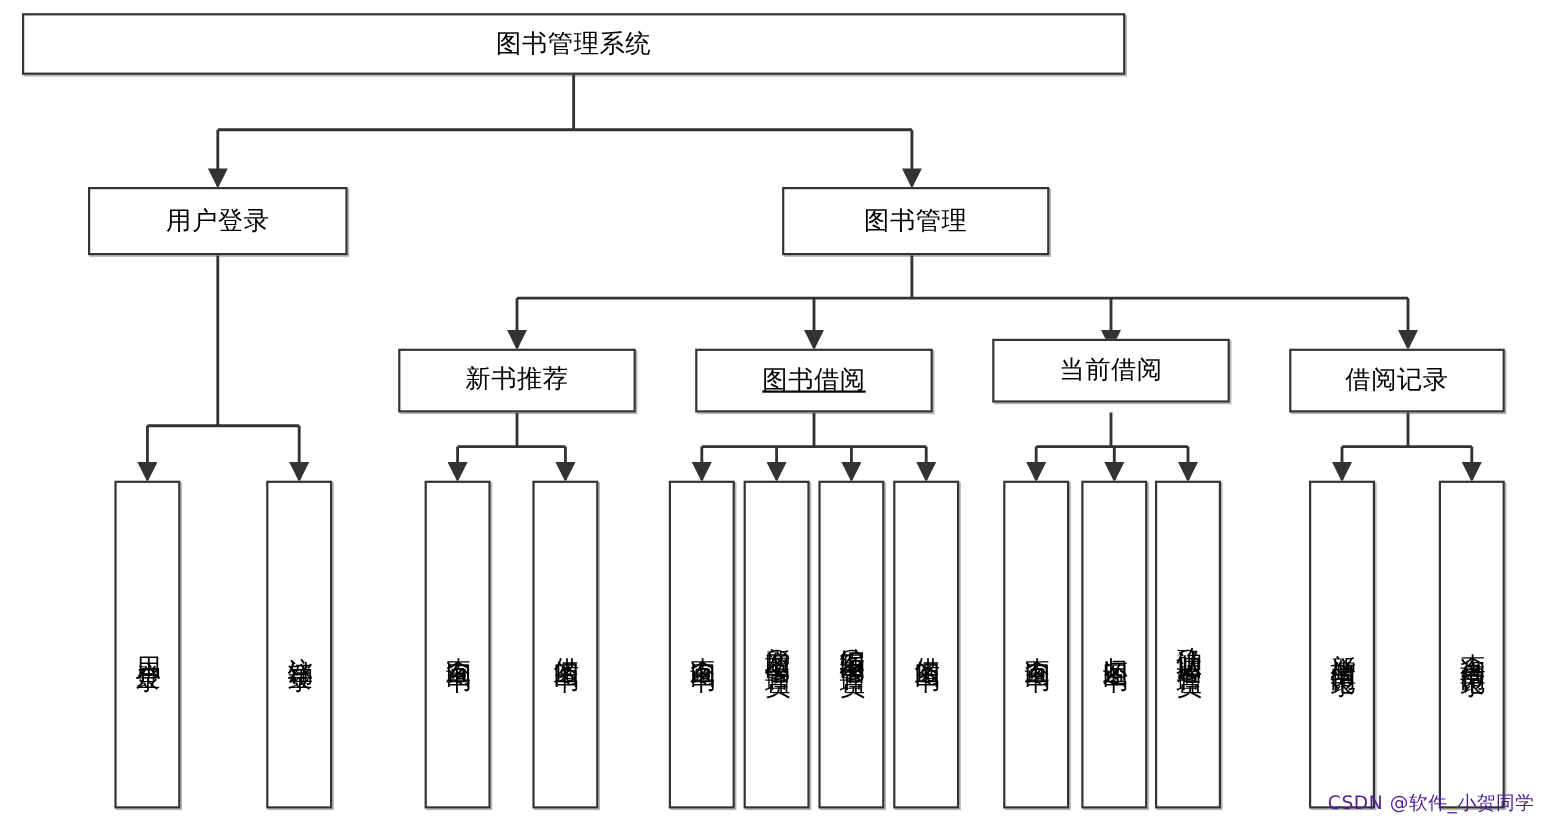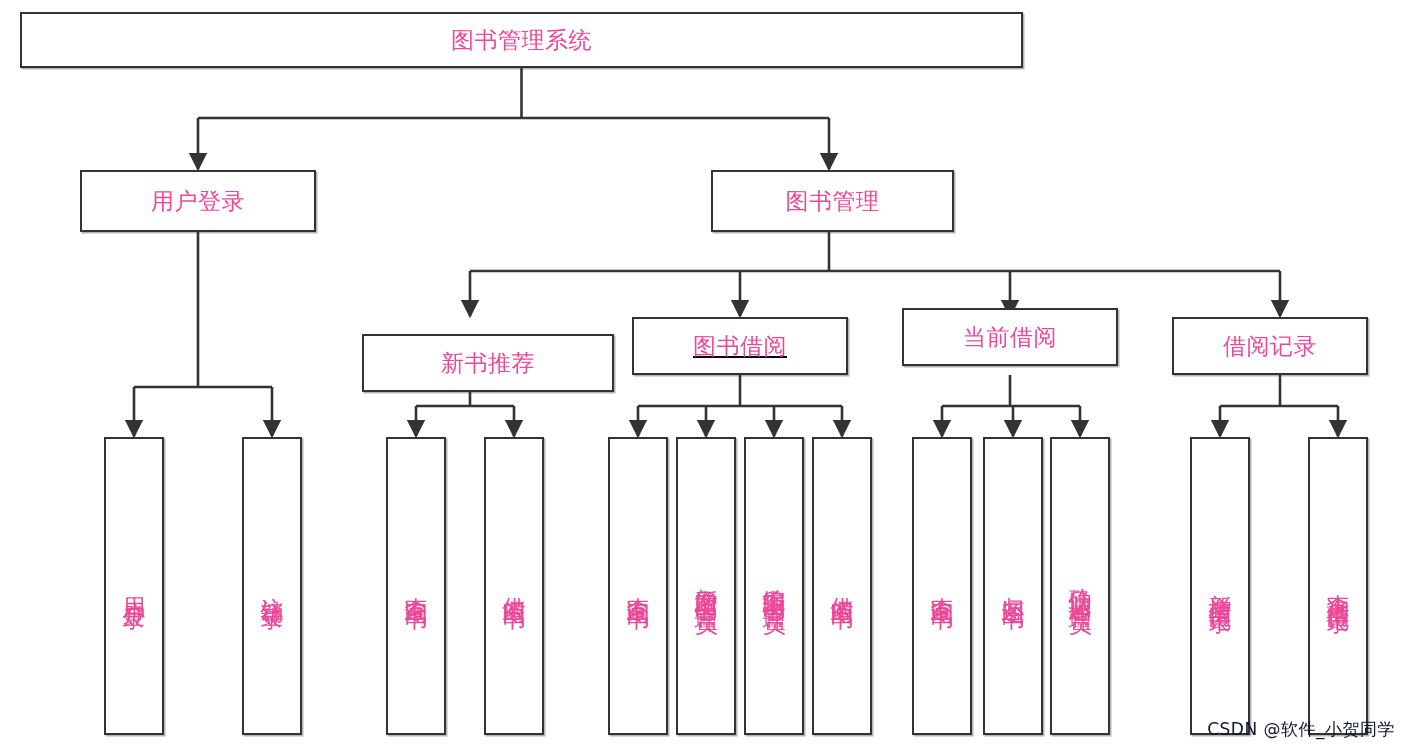--- a/index.html
+++ b/index.html
@@ -30,21 +30,21 @@
     position: absolute;
     box-sizing: border-box;
     border: 2px solid #333333;
     background: #ffffff;
     display: flex;
     align-items: center;
     justify-content: center;
     box-shadow: 1.5px 1.5px 0 rgba(60,60,60,0.38);
   }
   .node-label {
-    color: #ec4899;
+    color: #000000;
     line-height: 1.08;
     white-space: nowrap;
     text-align: center;
   }
   .node.horiz .node-label {
     font-size: 23px;
     letter-spacing: 0.5px;
   }
   .node.root .node-label {
     font-size: 23px;
@@ -59,21 +59,21 @@
     font-size: 23px;
     letter-spacing: 3.5px;
     line-height: 1;
     max-height: 280px;
   }
   #watermark {
     position: absolute;
     right: 10px;
     bottom: 6px;
     font-size: 17px;
-    color: #0f172a;
+    color: #4c1d95;
     letter-spacing: 0.5px;
     white-space: nowrap;
     user-select: none;
     text-align: center;
   }
 </style>
 </head>
 <body>
 
 <div id="canvas">
@@ -123,21 +123,21 @@
   <div id="nodes-layer">
       <div class="node horiz root" style="left: 20px; top: 12px; width: 1003px; height: 56px;">
         <span class="node-label">图书管理系统</span>
       </div>
       <div class="node horiz" style="left: 80px; top: 170px; width: 236px; height: 62px;">
         <span class="node-label">用户登录</span>
       </div>
       <div class="node horiz" style="left: 711px; top: 170px; width: 243px; height: 62px;">
         <span class="node-label">图书管理</span>
       </div>
-      <div class="node horiz" style="left: 362px; top: 334px; width: 252px; height: 58px;">
+      <div class="node horiz" style="left: 362px; top: 317px; width: 216px; height: 58px; font-family: Liberation Mono, monospace;">
         <span class="node-label">新书推荐</span>
       </div>
       <div class="node horiz" style="left: 632px; top: 317px; width: 216px; height: 58px; text-decoration: underline;">
         <span class="node-label">图书借阅</span>
       </div>
       <div class="node horiz" style="left: 902px; top: 308px; width: 216px; height: 58px;">
         <span class="node-label">当前借阅</span>
       </div>
       <div class="node horiz" style="left: 1172px; top: 317px; width: 196px; height: 58px;">
         <span class="node-label">借阅记录</span>

